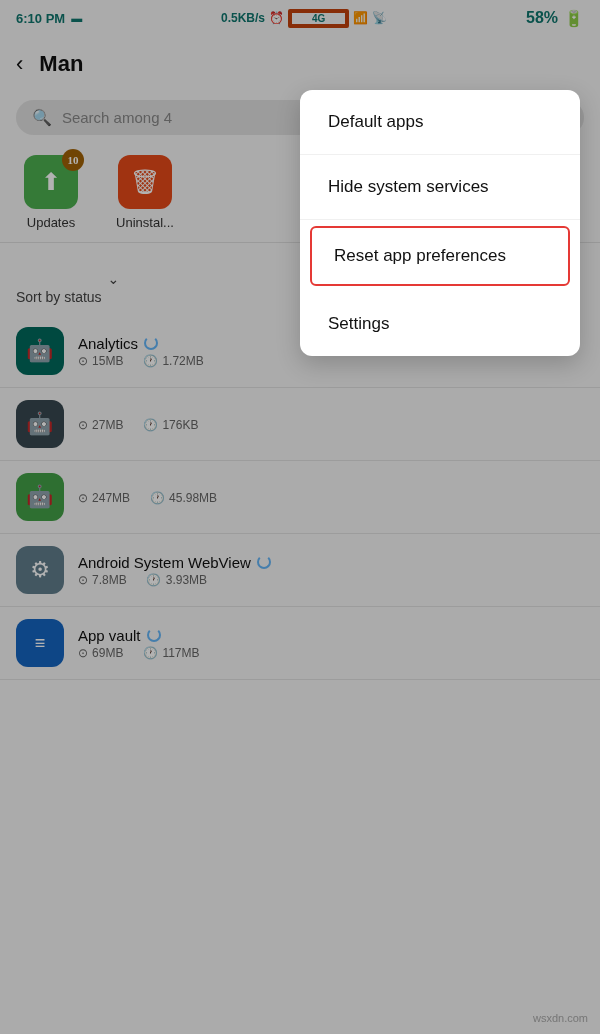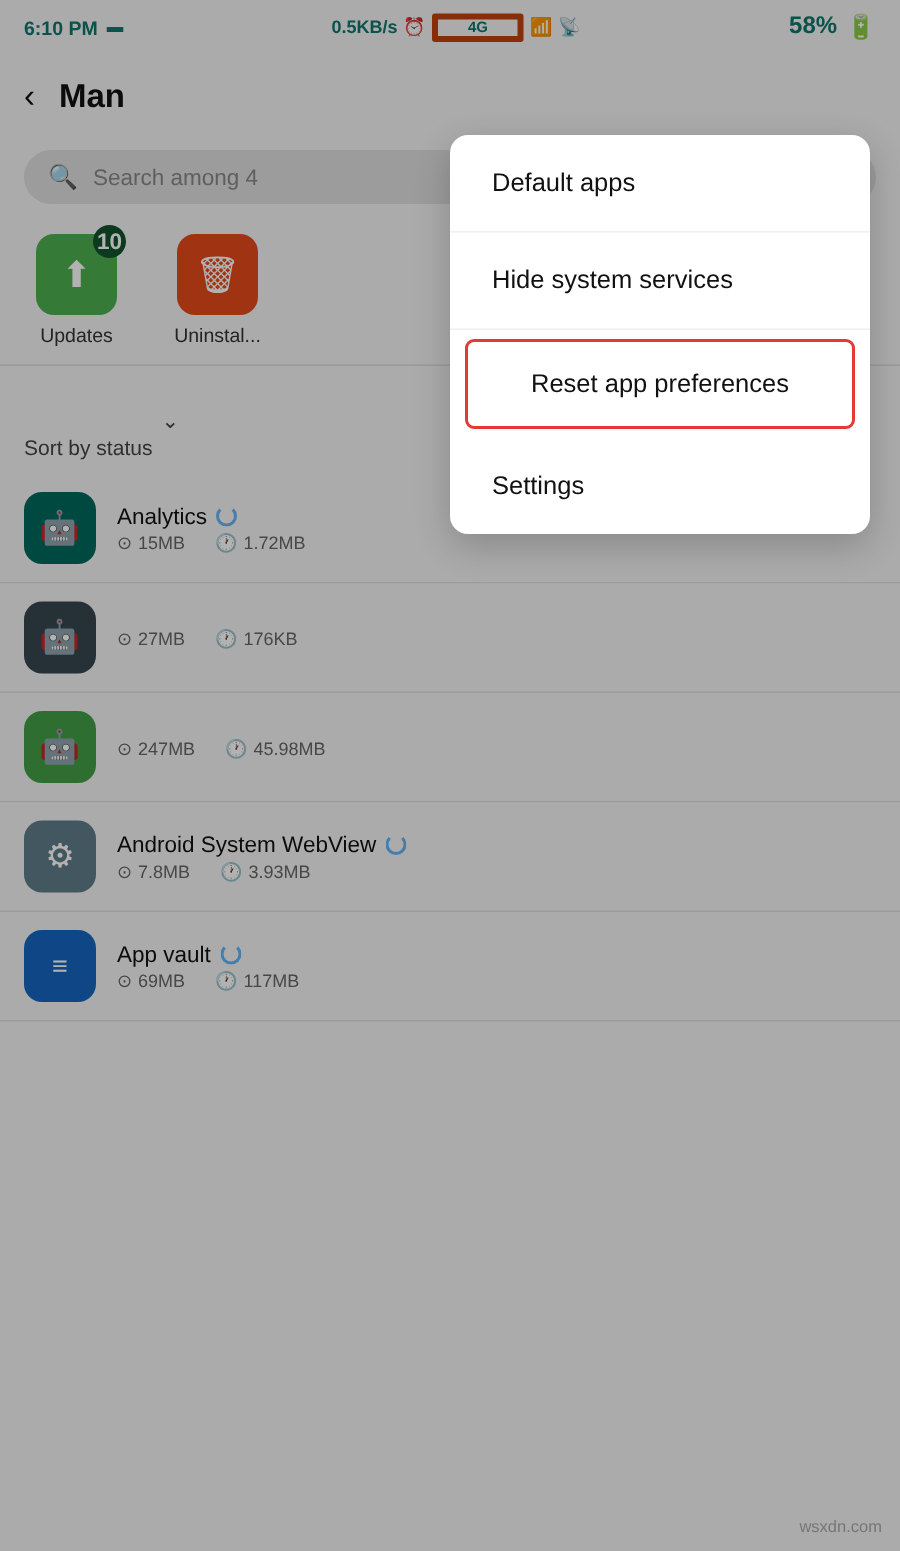--- a/index.html
+++ b/index.html
@@ -91,30 +91,31 @@
       align-items: center;
       justify-content: center;
       font-size: 26px;
     }
     .icon-updates { background: #4CAF50; }
     .icon-uninstall { background: #E64A19; }
     .badge {
       position: absolute;
       top: -6px;
       right: -6px;
-      background: #14532d;
+      background: #a16207;
       color: white;
       border-radius: 50%;
       width: 22px;
       height: 22px;
-      font-size: 15px;
+      font-size: 11px;
       font-weight: bold;
       display: flex;
       align-items: center;
       justify-content: center;
+      font-family: Liberation Serif, serif;
     }
     .quick-action-label {
       font-size: 13px;
       color: #333;
       text-align: center;
     }
 
     
     .divider {
       height: 1px;
@@ -222,22 +223,21 @@
       font-size: 17px;
       color: #111;
       cursor: pointer;
       border-bottom: 1px solid #f0f0f0;
     }
     .dropdown-item:last-child { border-bottom: none; }
     .dropdown-item.highlighted {
       border: 2.5px solid #e53935;
       margin: 6px 10px;
       border-radius: 6px;
-      padding: 18px 35px;
-      text-align: center;
+      padding: 18px 22px;
     }
 
     
     .watermark {
       position: absolute;
       bottom: 10px;
       right: 12px;
       font-size: 11px;
       color: #aaa;
       z-index: 5;

